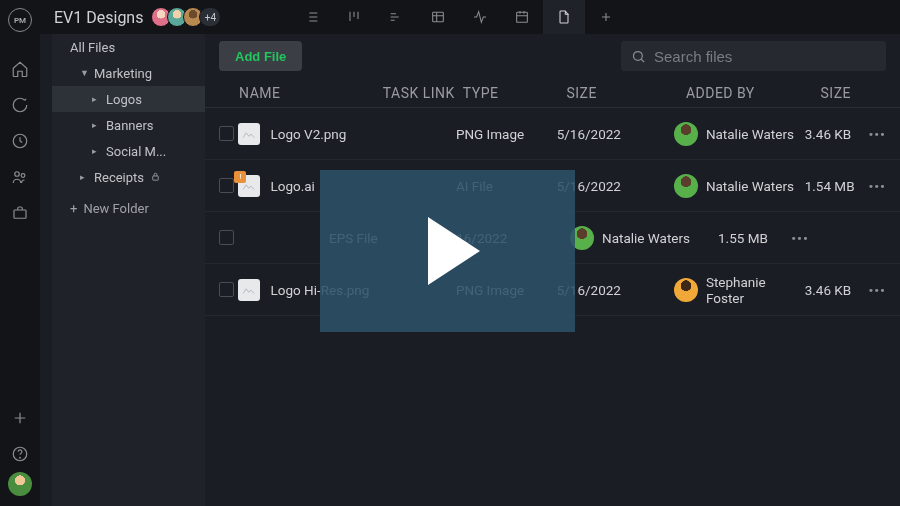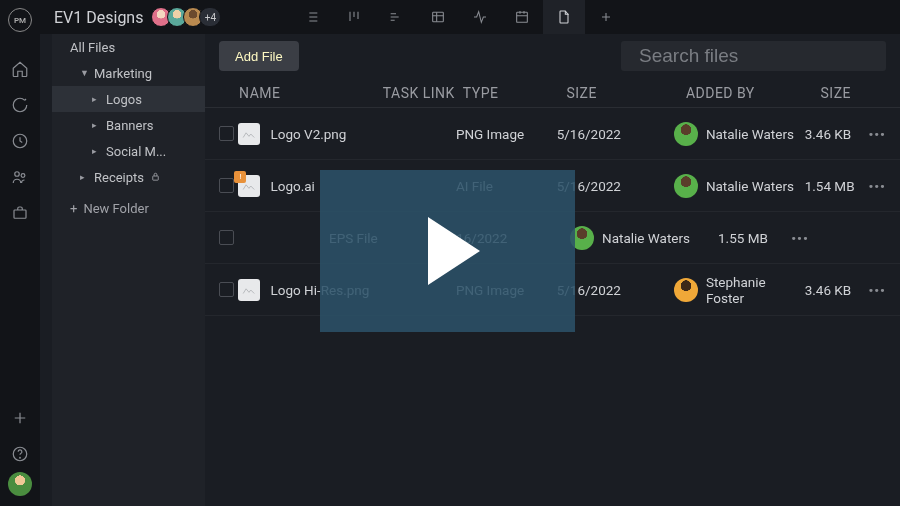--- a/index.html
+++ b/index.html
@@ -93,32 +93,32 @@
   }
 
   .main {
     position: absolute; left: 205px; top: 34px; right: 0; bottom: 0;
     background: #1a1d23;
   }
   .main .toolbar {
     height: 44px; display: flex; align-items: center; padding: 0 14px;
   }
   .add-file-btn {
-    background: #3b3e45; color: #fef9c3; border: none; height: 30px;
-    padding: 0 16px; font-size: 13px; border-radius: 4px; cursor: pointer;
+    background: #3b3e45; color: #22c55e; border: none; height: 30px;
+    padding: 0 16px; font-size: 13px; border-radius: 4px; cursor: pointer; font-weight: bold;
   }
   .search-box {
     margin-left: auto; width: 265px; height: 30px;
     background: #26292f; border-radius: 3px;
     display: flex; align-items: center; padding: 0 10px;
   }
   .search-box svg { width: 15px; height: 15px; stroke: #8a8d93; fill: none; stroke-width: 2; margin-right: 8px; }
   .search-box input {
     background: transparent; border: none; outline: none; color: #0ea5e9;
-    font-size: 19px; flex: 1;
+    font-size: 15px; flex: 1;
   }
   .search-box input::placeholder { color: #7a7d83; }
 
   .table-head {
     display: flex; align-items: center; height: 30px;
     border-bottom: 1px solid #2a2d33;
     padding: 0 14px; font-size: 14px; color: #9a9ca2; letter-spacing: 0.5px;
   }
   .col-check { width: 22px; }
   .col-name { width: 158px; display: flex; align-items: center; }

